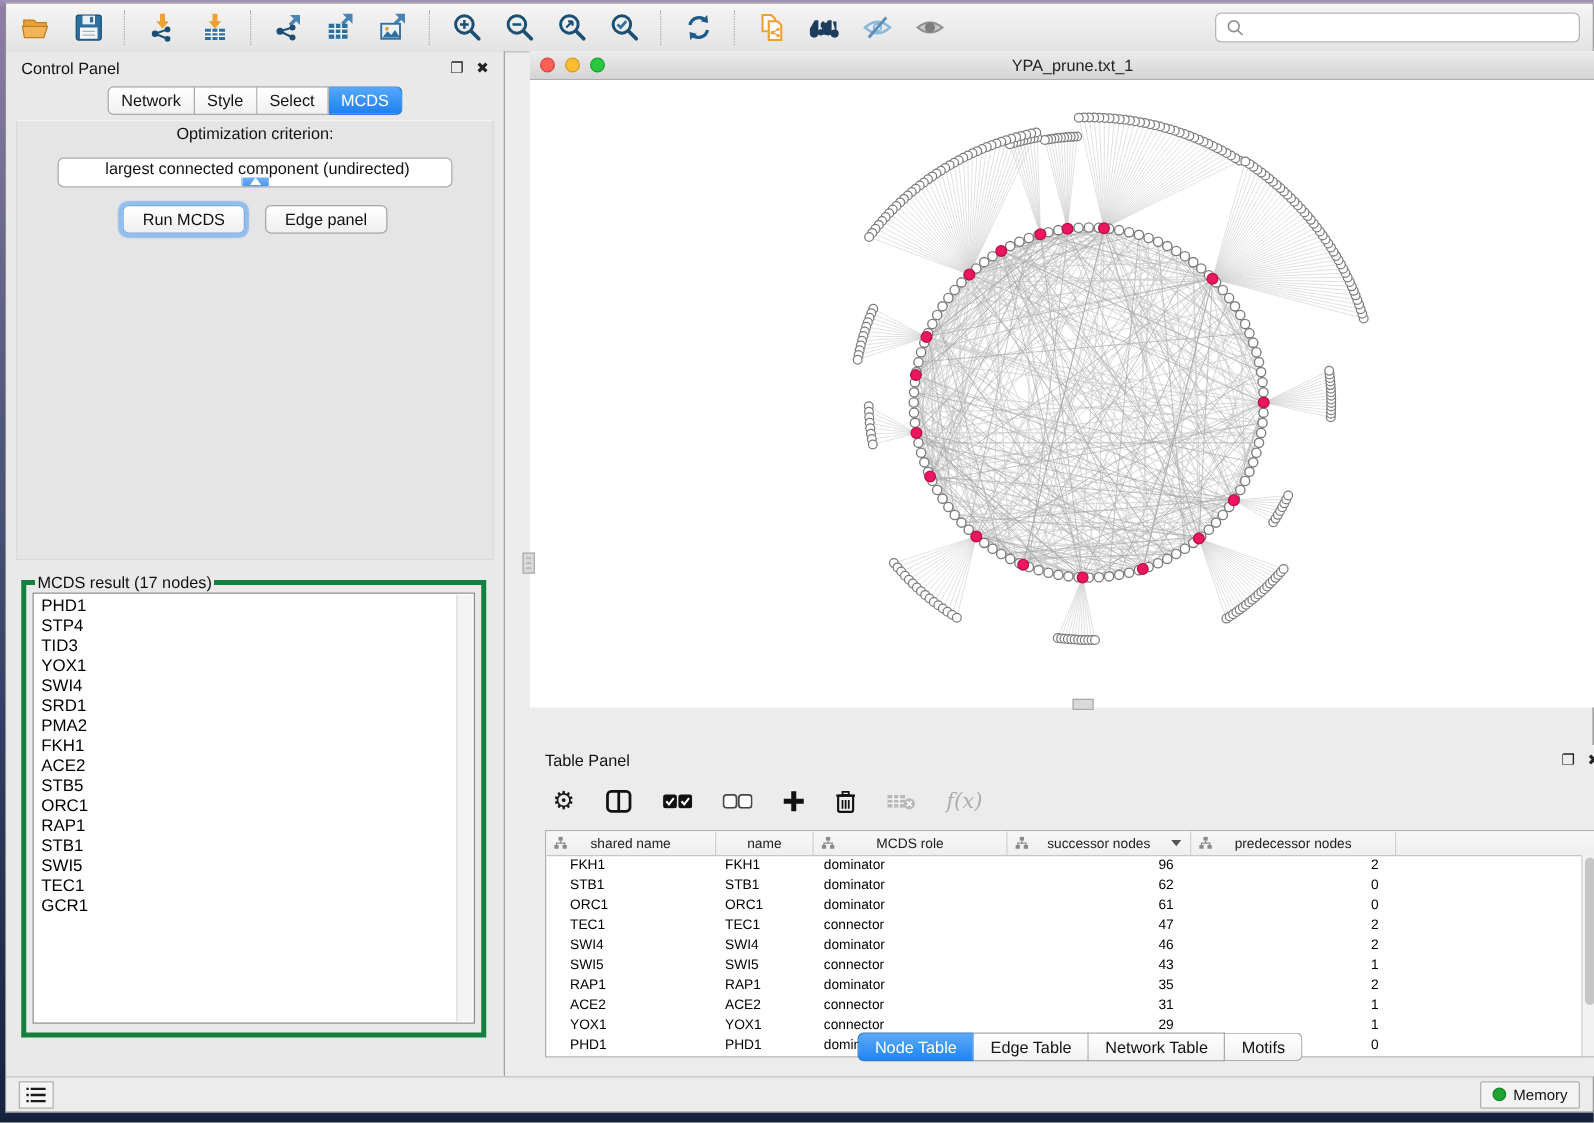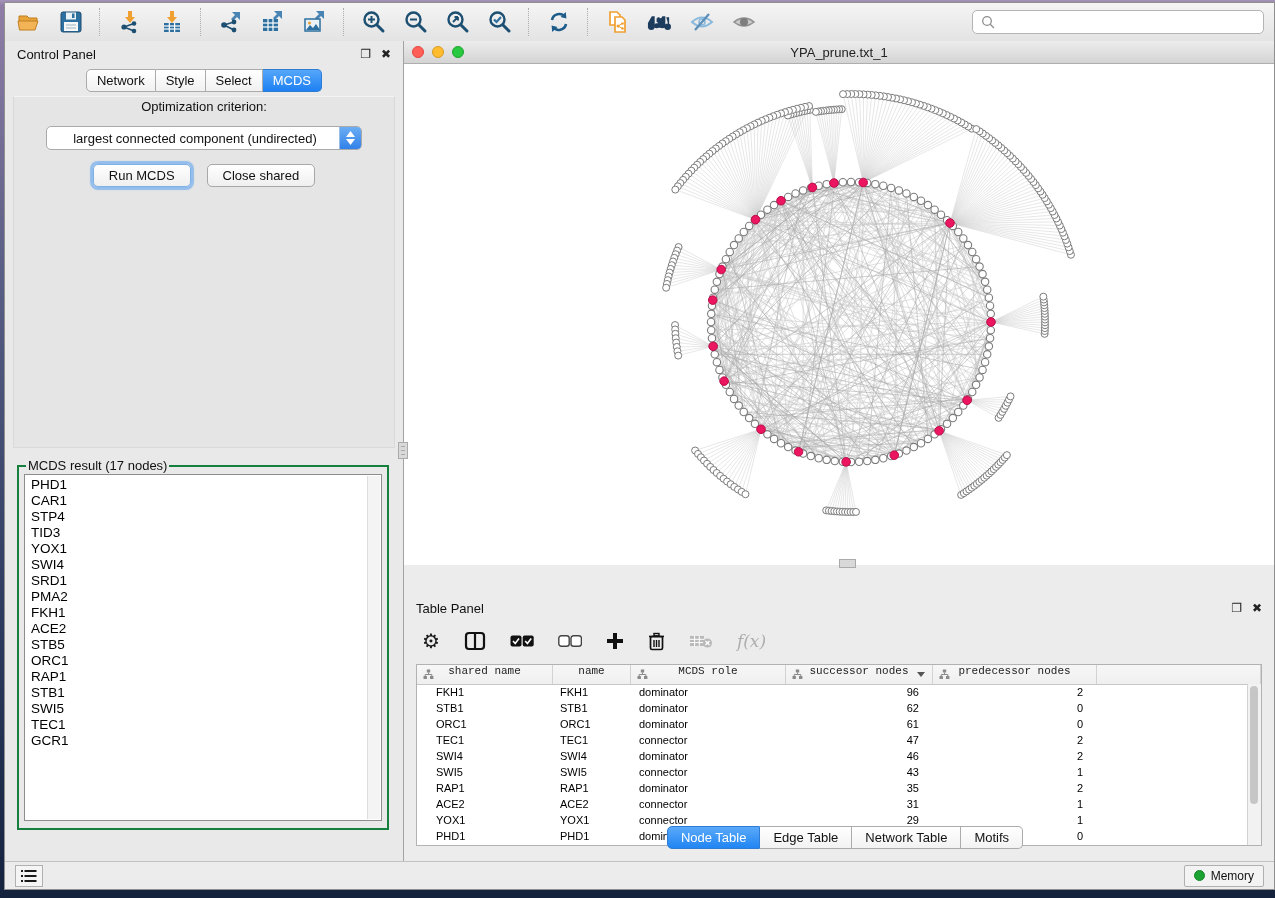--- a/index.html
+++ b/index.html
@@ -13,49 +13,49 @@
   
   .toolbar{height:38px;display:flex;align-items:center;padding:0 10px;gap:15px;
     background:linear-gradient(#f5f5f5,#e3e3e3);border-bottom:1px solid #bdbdbd;}
   .tb-icon{width:27px;height:27px;flex:0 0 auto;display:flex;align-items:center;justify-content:center;cursor:default;}
   .tb-sep{width:1px;height:28px;border-left:1px dotted #adadad;flex:0 0 auto;}
   .searchbox{margin-left:auto;width:292px;height:24px;background:#fff;border:1px solid #b5b5b5;
     border-radius:5px;display:flex;align-items:center;padding:0 8px;gap:6px;box-sizing:border-box;}
   .searchbox input{border:none;outline:none;flex:1;font-size:13px;font-family:"Liberation Sans",sans-serif;background:transparent;}
 
   
-  .main{position:absolute;top:38px;left:0;right:0;bottom:28px;display:flex;}
+  .main{position:absolute;top:38px;left:0;right:0;bottom:28px;display:flex;gap:20px;}
 
   
   .cpanel{width:399px;flex:0 0 auto;background:#e9e9e9;border-right:1px solid #a3a3a3;
     position:relative;box-sizing:border-box;}
   .cp-head{height:26px;display:flex;align-items:center;padding:0 12px;font-size:13px;color:#111;}
   .cp-head .sp{flex:1;}
   .wbtn{font-size:12px;color:#222;margin-left:10px;cursor:default;line-height:1;}
   .cp-tabs{display:flex;justify-content:center;margin:2px 0 4px;}
   .cp-tab{font-size:13px;padding:3px 10px;background:linear-gradient(#ffffff,#f1f1f1);
     border:1px solid #ababab;border-left-width:0;color:#111;}
   .cp-tab:first-child{border-left-width:1px;border-radius:5px 0 0 5px;}
   .cp-tab:last-child{border-radius:0 5px 5px 0;}
   .cp-tab.active{background:linear-gradient(#55a7fa,#1e80f2);color:#fff;border-color:#2e7cd4;}
   .cp-inner{margin:4px 8px 0;height:352px;background:#e5e5e5;border:1px solid #d9d9d9;
     border-top-color:#f4f4f4;box-sizing:border-box;text-align:center;}
   .opt-label{font-size:13px;color:#111;margin-top:2px;}
   .select{margin:12px auto 0;width:316px;height:24px;background:#fff;border:1px solid #aaa;
-    border-radius:5px;display:flex;align-items:center;box-sizing:border-box;overflow:hidden;}
+    border-radius:5px;display:flex;align-items:center;box-sizing:border-box;overflow:hidden;flex-direction:column;}
   .select .val{flex:1;font-size:13px;text-align:center;color:#111;padding-left:4px;white-space:nowrap;}
   .stepper{width:21px;height:24px;background:linear-gradient(#6fb0f5,#2e7fe9);display:flex;
     flex-direction:column;align-items:center;justify-content:center;gap:2px;border-left:1px solid #9bbde4;}
   .stepper svg{display:block;}
   .btn-row{margin-top:14px;display:flex;justify-content:center;gap:16px;}
   .pushbtn{font-size:13px;color:#111;padding:3px 15px;background:linear-gradient(#ffffff,#efefef);
     border:1px solid #a8a8a8;border-radius:5px;}
   .pushbtn.focused{box-shadow:0 0 1px 3px rgba(103,167,239,.65);border-color:#7fb0e4;}
 
-  fieldset.mcds{margin:10px 14px 0 12px;height:372px;border:2px solid #15803d;padding:1px 5px 7px 5px;box-sizing:border-box;}
+  fieldset.mcds{margin:10px 14px 0 12px;height:372px;border:4px solid #15803d;padding:1px 5px 7px 5px;box-sizing:border-box;}
   fieldset.mcds legend{font-size:13px;color:#111;padding:0 2px;margin-left:2px;}
   .listbox{height:100%;background:#fff;border:1px solid #8d8d8d;box-sizing:border-box;
     position:relative;overflow:hidden;}
   .list-inner{position:absolute;inset:1px 14px 1px 1px;padding:1px 0 0 5px;font-size:13.5px;line-height:16px;color:#000;}
   .list-item{height:16px;}
   .list-scroll{position:absolute;top:1px;bottom:1px;right:1px;width:12px;background:#f4f4f4;border-left:1px solid #ddd;}
 
   
   .rightcol{flex:1;display:flex;flex-direction:column;position:relative;}
   .v-grip{position:absolute;left:-6px;top:401px;width:10px;height:17px;background:#d9d9d9;
@@ -83,22 +83,22 @@
   .tp-head .sp{flex:1;}
   .tp-toolbar{height:42px;display:flex;align-items:center;gap:24px;padding:0 18px;}
   .tpi{height:22px;display:flex;align-items:center;justify-content:center;}
   .fx{font-family:"DejaVu Serif",serif;font-style:italic;font-size:17px;color:#adadad;}
   .gear-glyph{font-size:20px;color:#1a1a1a;line-height:1;}
 
   .ntable{margin:2px 12px 0;background:#fff;border:1px solid #b2b2b2;position:relative;
     height:182px;box-sizing:border-box;overflow:hidden;}
   .thead{display:grid;grid-template-columns:136px 78px 155px 147px 164px 1fr;height:19px;
     background:linear-gradient(#f7f7f7,#efefef);border-bottom:1px solid #c6c6c6;}
-  .th{position:relative;display:flex;align-items:flex-start;justify-content:center;
-    font-size:11px;color:#222;border-right:1px solid #d2d2d2;overflow:hidden;font-family:Liberation Mono, monospace;}
+  .th{position:relative;display:flex;align-items:center;justify-content:center;
+    font-size:11px;color:#222;border-right:1px solid #d2d2d2;overflow:hidden;}
   .th .tree{position:absolute;left:6px;top:4px;}
   .th .chev{position:absolute;right:7px;top:7px;width:0;height:0;border-left:4px solid transparent;
     border-right:4px solid transparent;border-top:5px solid #555;}
   .tbody{position:absolute;top:19px;left:0;right:13px;bottom:0;}
   .trow{display:grid;grid-template-columns:136px 78px 155px 147px 164px 1fr;height:16px;
     font-size:11px;color:#000;align-items:center;}
   .c-shared{padding-left:19px;}
   .c-name{padding-left:7px;}
   .c-role{padding-left:8px;}
   .c-succ{text-align:right;padding-right:14px;}
@@ -308,29 +308,28 @@
             <svg width="9" height="6" viewBox="0 0 9 6">
                   <polygon points="4.5,0 9,6 0,6" fill="#fff"></polygon>
                 </svg>
             <svg width="9" height="6" viewBox="0 0 9 6">
                   <polygon points="0,0 9,0 4.5,6" fill="#fff"></polygon>
                 </svg>
           </div>
         </div>
         <div class="btn-row">
           <button class="pushbtn focused">Run MCDS</button>
-          <button class="pushbtn">Close shared</button>
+          <button class="pushbtn">Edge panel</button>
         </div>
       </div>
       <fieldset class="mcds">
         <legend>MCDS result (17 nodes)</legend>
         <div class="listbox">
           <div class="list-inner">
                 <div class="list-item">PHD1</div>
-                <div class="list-item">CAR1</div>
                 <div class="list-item">STP4</div>
                 <div class="list-item">TID3</div>
                 <div class="list-item">YOX1</div>
                 <div class="list-item">SWI4</div>
                 <div class="list-item">SRD1</div>
                 <div class="list-item">PMA2</div>
                 <div class="list-item">FKH1</div>
                 <div class="list-item">ACE2</div>
                 <div class="list-item">STB5</div>
                 <div class="list-item">ORC1</div>

